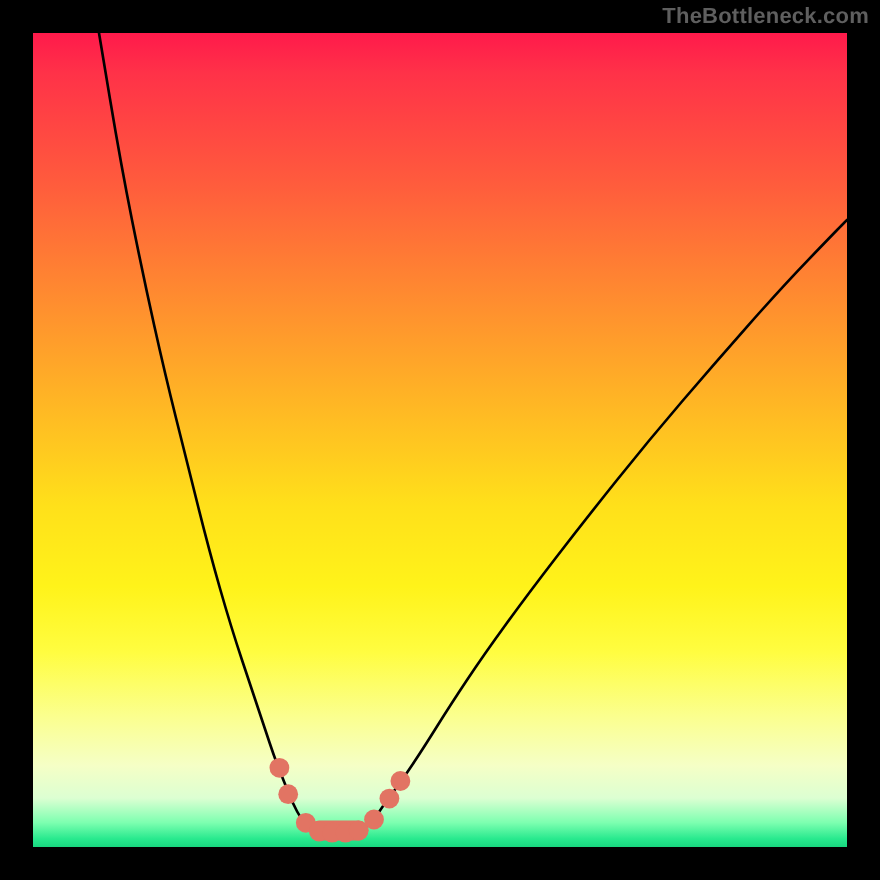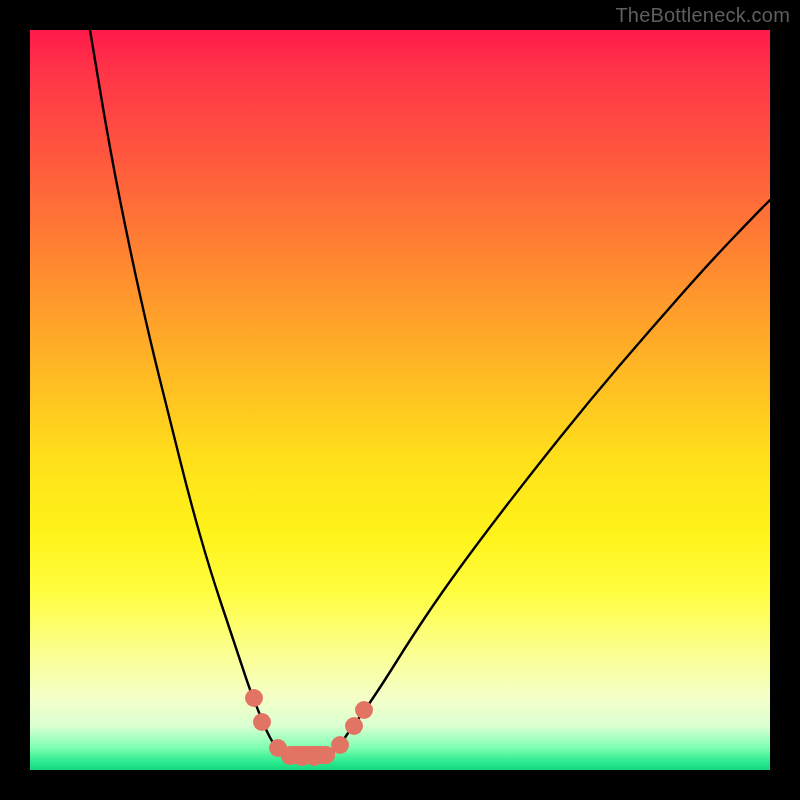--- a/index.html
+++ b/index.html
@@ -34,21 +34,21 @@
       #28e98e 99%,
       #18d77f 100%
     );
   }
   .attribution {
     position: absolute;
     top: 4px;
     right: 10px;
     color: #5f5f5f;
     font-size: 20px;
-    font-weight: 400;
+    font-weight: 700;
     letter-spacing: 0.2px;
     z-index: 5;
   }
   svg.plot {
     position: absolute;
     left: 0;
     top: 0;
     width: 740px;
     height: 740px;
     z-index: 2;

